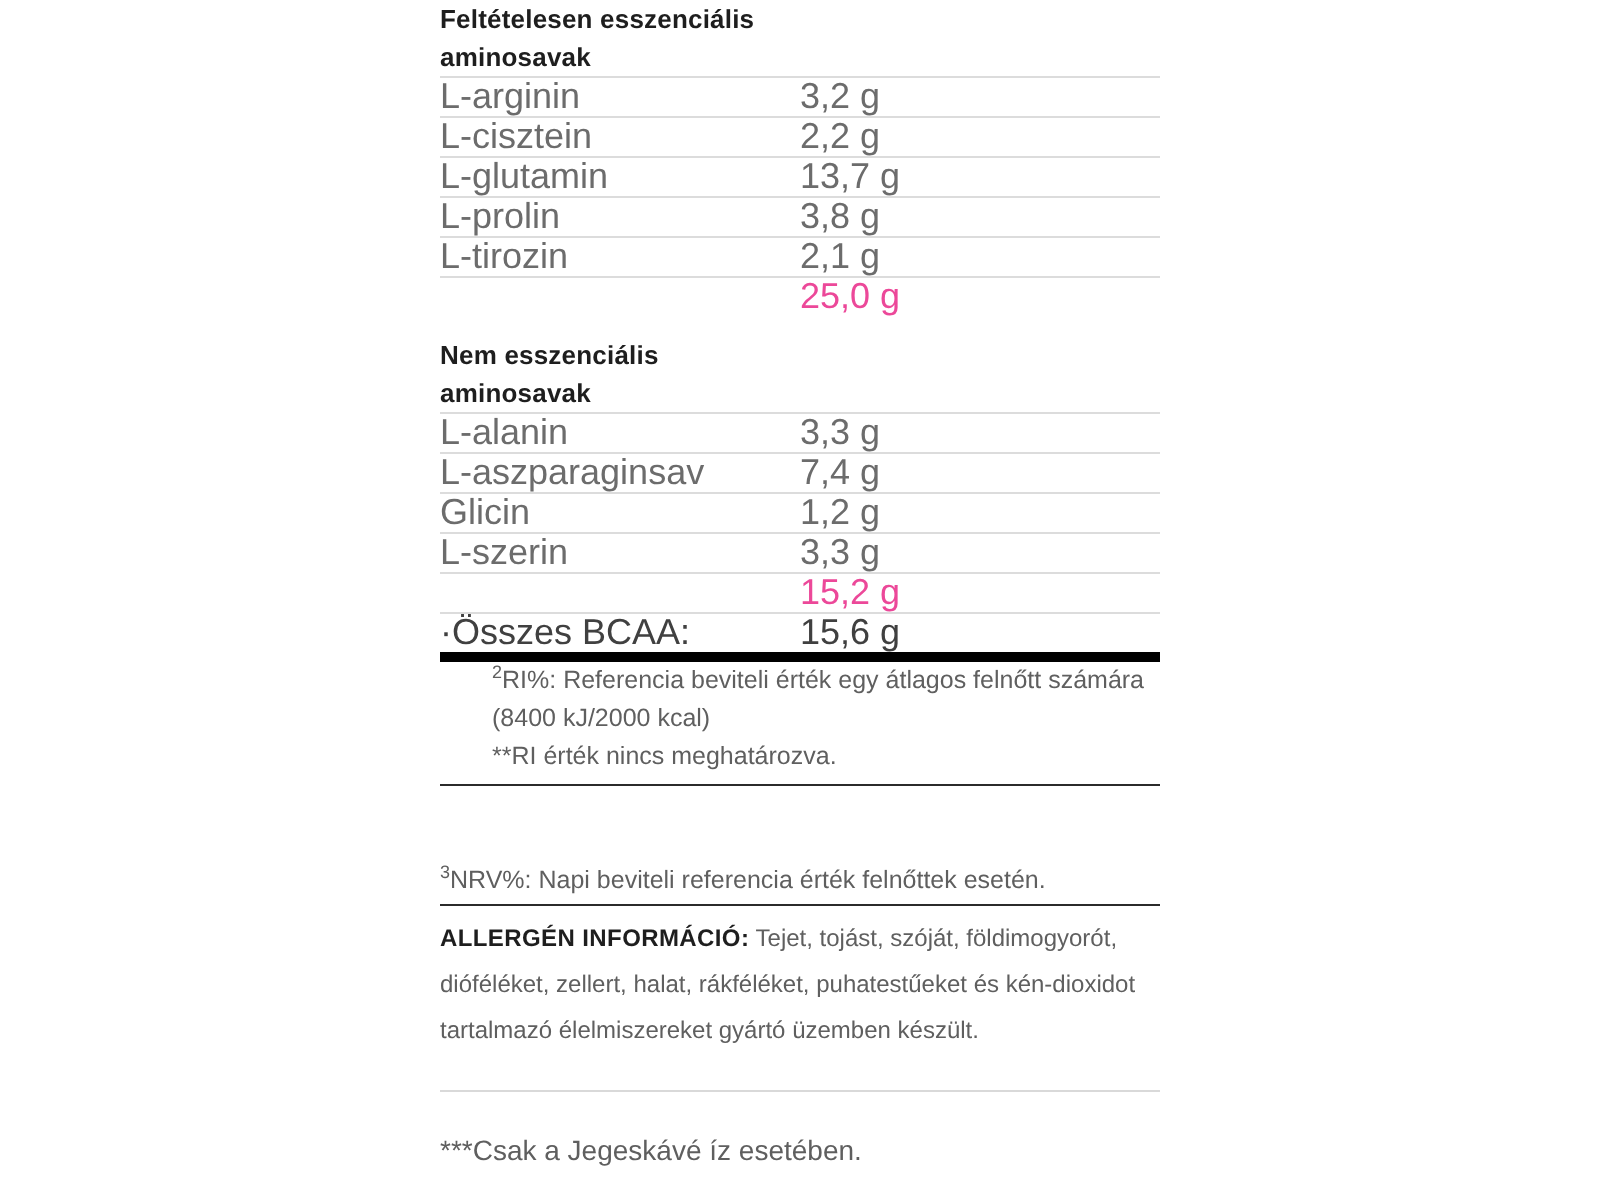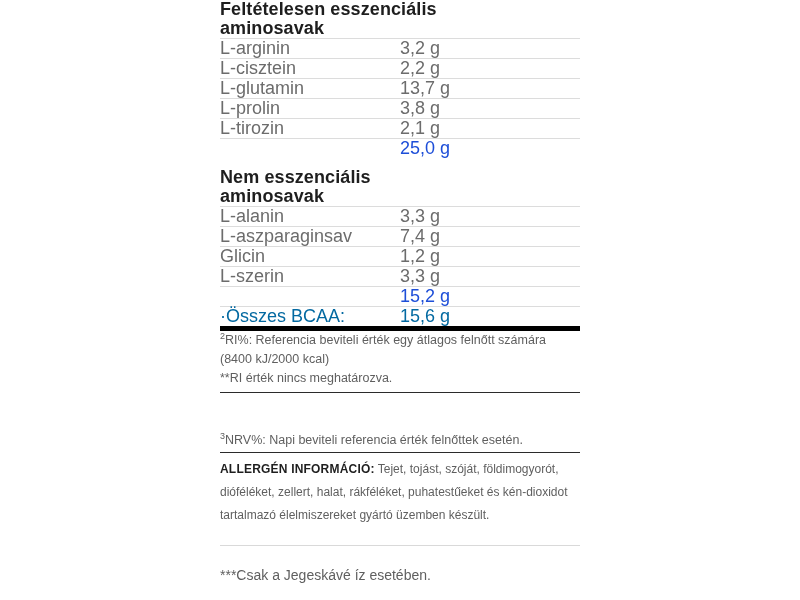--- a/index.html
+++ b/index.html
@@ -17,21 +17,21 @@
 
   .label-panel {
     position: absolute;
     left: 220px;
     top: 0;
     width: 360px;
   }
 
   
   .section-heading {
-    font-size: 18px;
+    font-size: 13px;
     font-weight: bold;
     color: #1e1e1e;
     line-height: 19px;
     letter-spacing: .1px;
   }
   .section-heading .line2 { display: block; }
 
   .nutri-table {
     width: 100%;
     border-collapse: collapse;
@@ -45,39 +45,40 @@
     color: #6c6c6c;
     line-height: 19px;
     height: 19px;
     padding: 0;
     vertical-align: middle;
     white-space: nowrap;
   }
   .nutri-table td.value {
     text-align: left;
   }
-  .row-total td { color: #1d4ed8; }
+  .row-total td { color: #ec4899; }
 
   .bcaa-row td {
-    color: #0369a1;
+    color: #404040;
   }
 
   
   .black-bar {
     height: 5px;
     background: #000000;
     margin-top: 0;
     width: 100%;
   }
 
   
   .footnote-block {
     font-size: 12.5px;
     color: #5f5f5f;
     line-height: 19px;
+    margin-left: 26px;
   }
   .footnote-block p {
     margin: 0;
   }
   sup {
     font-size: 9px;
     vertical-align: super;
     line-height: 0;
   }
 

